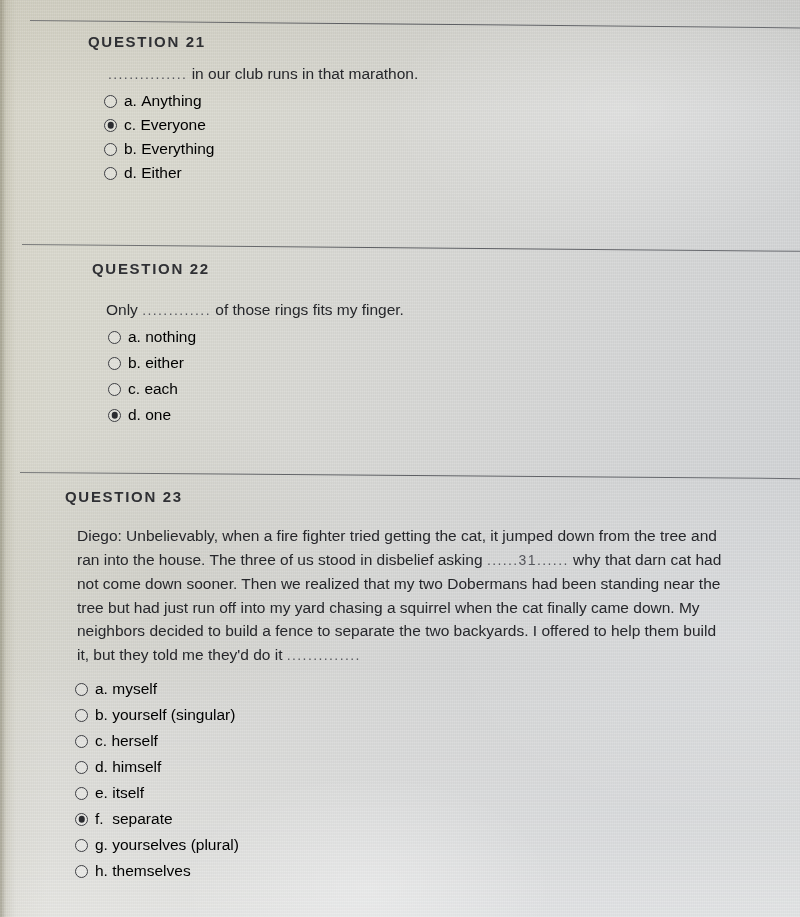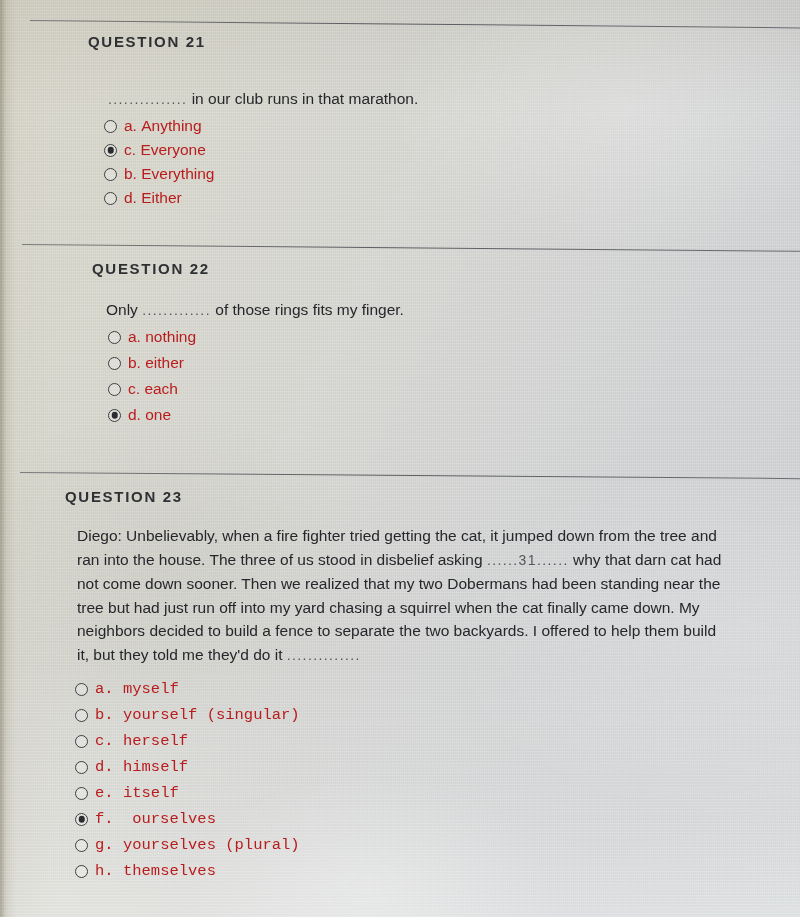--- a/index.html
+++ b/index.html
@@ -153,41 +153,41 @@
     left: 50%;
     top: 50%;
     width: 6.5px;
     height: 6.5px;
     border-radius: 50%;
     background: #2b2c30;
     transform: translate(-50%, -50%);
   }
   .option-label {
     font-size: 15.5px;
-    color: #b91c1c;
+    color: #000000;
     white-space: nowrap;
   }
 </style>
 </head>
 <body>
 
 <div id="page">
   <div id="texture-v"></div>
   <div id="texture-h"></div>
   <div id="texture-blotch"></div>
 </div>
 
 <div id="content">
 
   <div class="divider" style="left:30px; top:20px; width:775px; transform: rotate(0.55deg);"></div>
 
   <div class="question-block" style="left:88px; top:33px;">
     <div class="q-heading">QUESTION 21</div>
 
-    <div class="q-stem" style="margin-top:38px; margin-left:20px;">
+    <div class="q-stem" style="margin-top:13px; margin-left:20px;">
       <span class="blank">...............</span>
       <span>in our club runs in that marathon.</span>
     </div>
 
     <div class="options" style="margin-left:16px; margin-top:4px;">
       <div class="option">
         <span class="radio"></span>
         <span class="option-label">
           <span>a.</span>&nbsp;<span>Anything</span>
         </span>
@@ -262,21 +262,21 @@
       <span>the tree and ran into the house. The three of us stood in disbelief asking</span>
       <span class="blank">......31......</span>
       <span>why that darn cat had not come down sooner. Then we realized</span>
       <span>that my two Dobermans had been standing near the tree but had just run off</span>
       <span>into my yard chasing a squirrel when the cat finally came down. My neighbors</span>
       <span>decided to build a fence to separate the two backyards. I offered to help them</span>
       <span>build it, but they told me they'd do it</span>
       <span class="blank">..............</span>
     </div>
 
-    <div class="options" style="margin-left:10px; margin-top:9px;font-family:Liberation Mono, monospace;">
+    <div class="options" style="margin-left:10px; margin-top:9px;">
       <div class="option wide">
         <span class="radio"></span>
         <span class="option-label">
           <span>a.</span>&nbsp;<span>myself</span>
         </span>
       </div>
       <div class="option wide">
         <span class="radio"></span>
         <span class="option-label">
           <span>b.</span>&nbsp;<span>yourself (singular)</span>
@@ -296,21 +296,21 @@
       </div>
       <div class="option wide">
         <span class="radio"></span>
         <span class="option-label">
           <span>e.</span>&nbsp;<span>itself</span>
         </span>
       </div>
       <div class="option wide">
         <span class="radio checked"></span>
         <span class="option-label">
-          <span>f.</span>&nbsp;&nbsp;<span>ourselves</span>
+          <span>f.</span>&nbsp;&nbsp;<span>separate</span>
         </span>
       </div>
       <div class="option wide">
         <span class="radio"></span>
         <span class="option-label">
           <span>g.</span>&nbsp;<span>yourselves (plural)</span>
         </span>
       </div>
       <div class="option wide">
         <span class="radio"></span>

